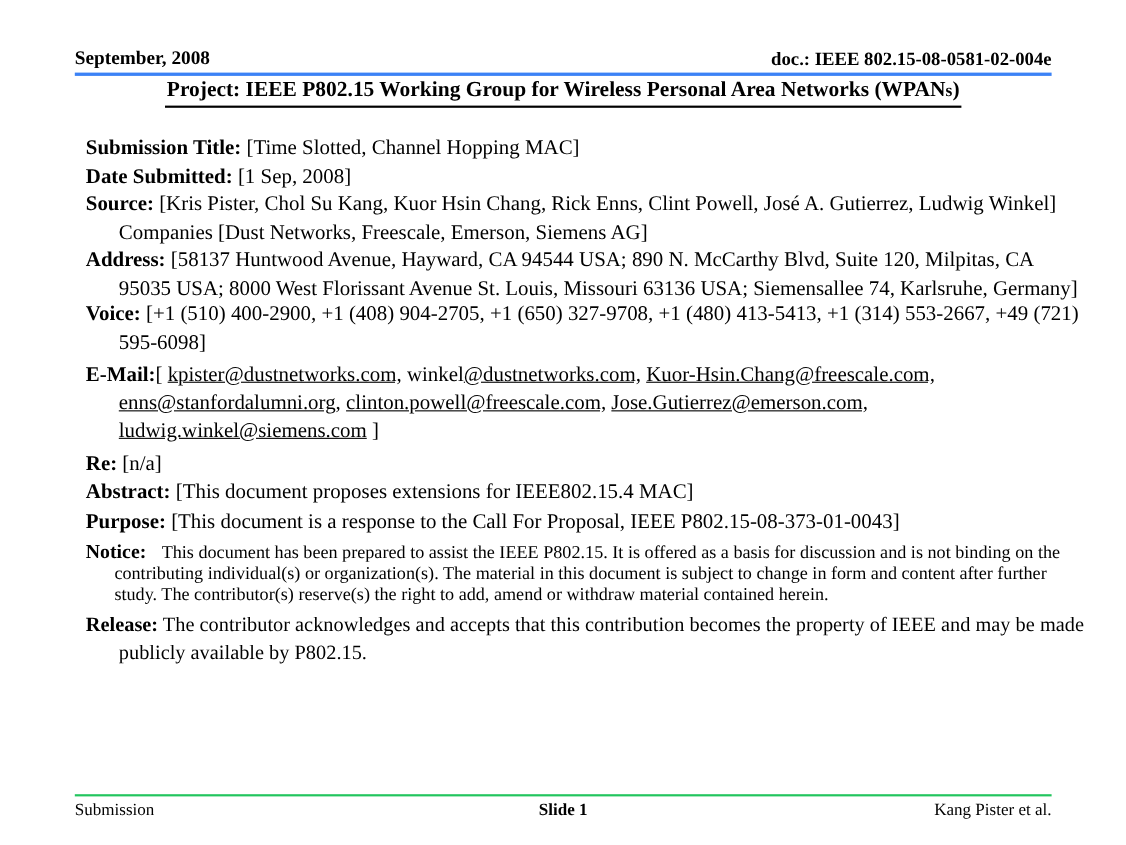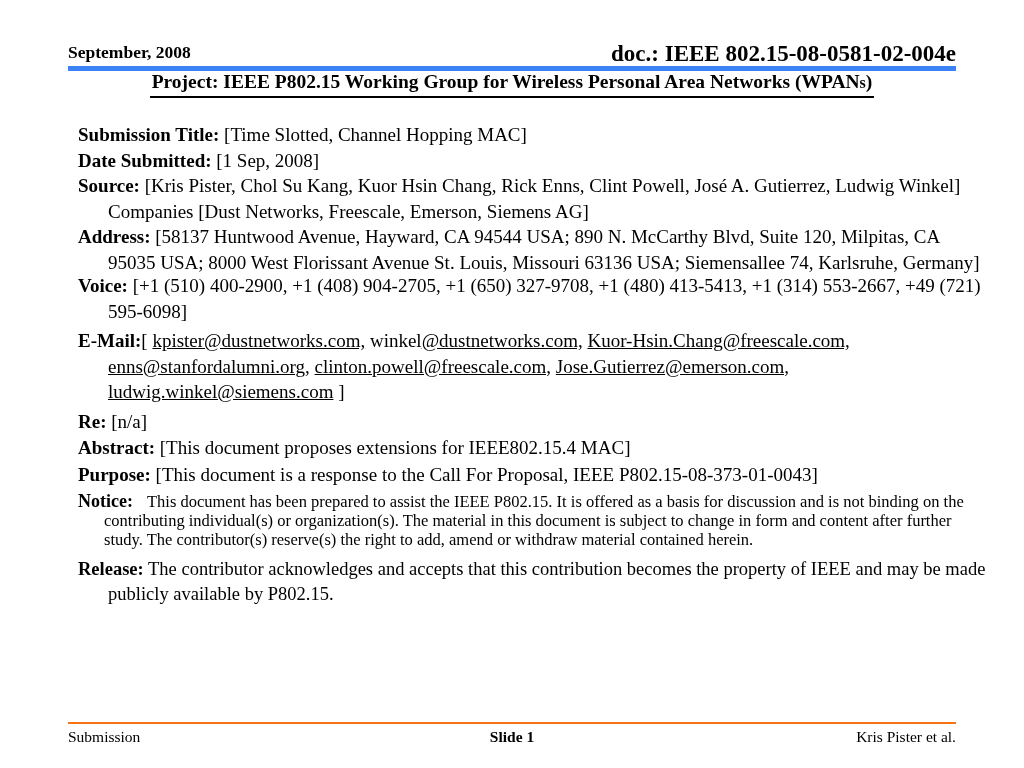--- a/index.html
+++ b/index.html
@@ -26,37 +26,37 @@
   
   .header {
     position: absolute;
     left: 68px;
     top: 42px;
     width: 888px;
   }
   .header-row {
     position: relative;
     height: 24px;
-    border-bottom: 5px solid #3b82f6;
+    border-bottom: 3px solid #3b82f6;
     width: 888px;
   }
   .header-date {
     position: absolute;
     left: 0;
     top: 0;
     font-size: 17.5px;
     font-weight: bold;
     line-height: 21px;
     white-space: nowrap;
   }
   .header-doc {
     position: absolute;
     right: 0;
     top: 1px;
-    font-size: 23px;
+    font-size: 17px;
     font-weight: bold;
     line-height: 21px;
     white-space: nowrap;
   }
   .project-wrap {
     position: absolute;
     left: 68px;
     top: 70px;
     width: 888px;
     text-align: center;
@@ -130,21 +130,21 @@
     text-underline-offset: 1px;
   }
   .nolink { text-decoration: none; }
 
   
   .footer {
     position: absolute;
     left: 68px;
     top: 722px;
     width: 888px;
-    border-top: 2px solid #f97316;
+    border-top: 2px solid #22c55e;
     height: 28px;
   }
   .footer-inner {
     position: relative;
     width: 888px;
     height: 28px;
     font-size: 15.5px;
     line-height: 26px;
   }
   .footer-left {
@@ -245,17 +245,17 @@
       <span class="lbl">Release:</span>
       <span>The contributor acknowledges and accepts that this contribution becomes the property of IEEE and may be made publicly available by P802.15.</span>
     </div>
 
   </div>
 
   <div class="footer">
     <div class="footer-inner">
       <span class="footer-left">Submission</span>
       <span class="footer-center">Slide 1</span>
-      <span class="footer-right">Kris Pister et al.</span>
+      <span class="footer-right">Kang Pister et al.</span>
     </div>
   </div>
 
 </div>
 
 </body></html>

